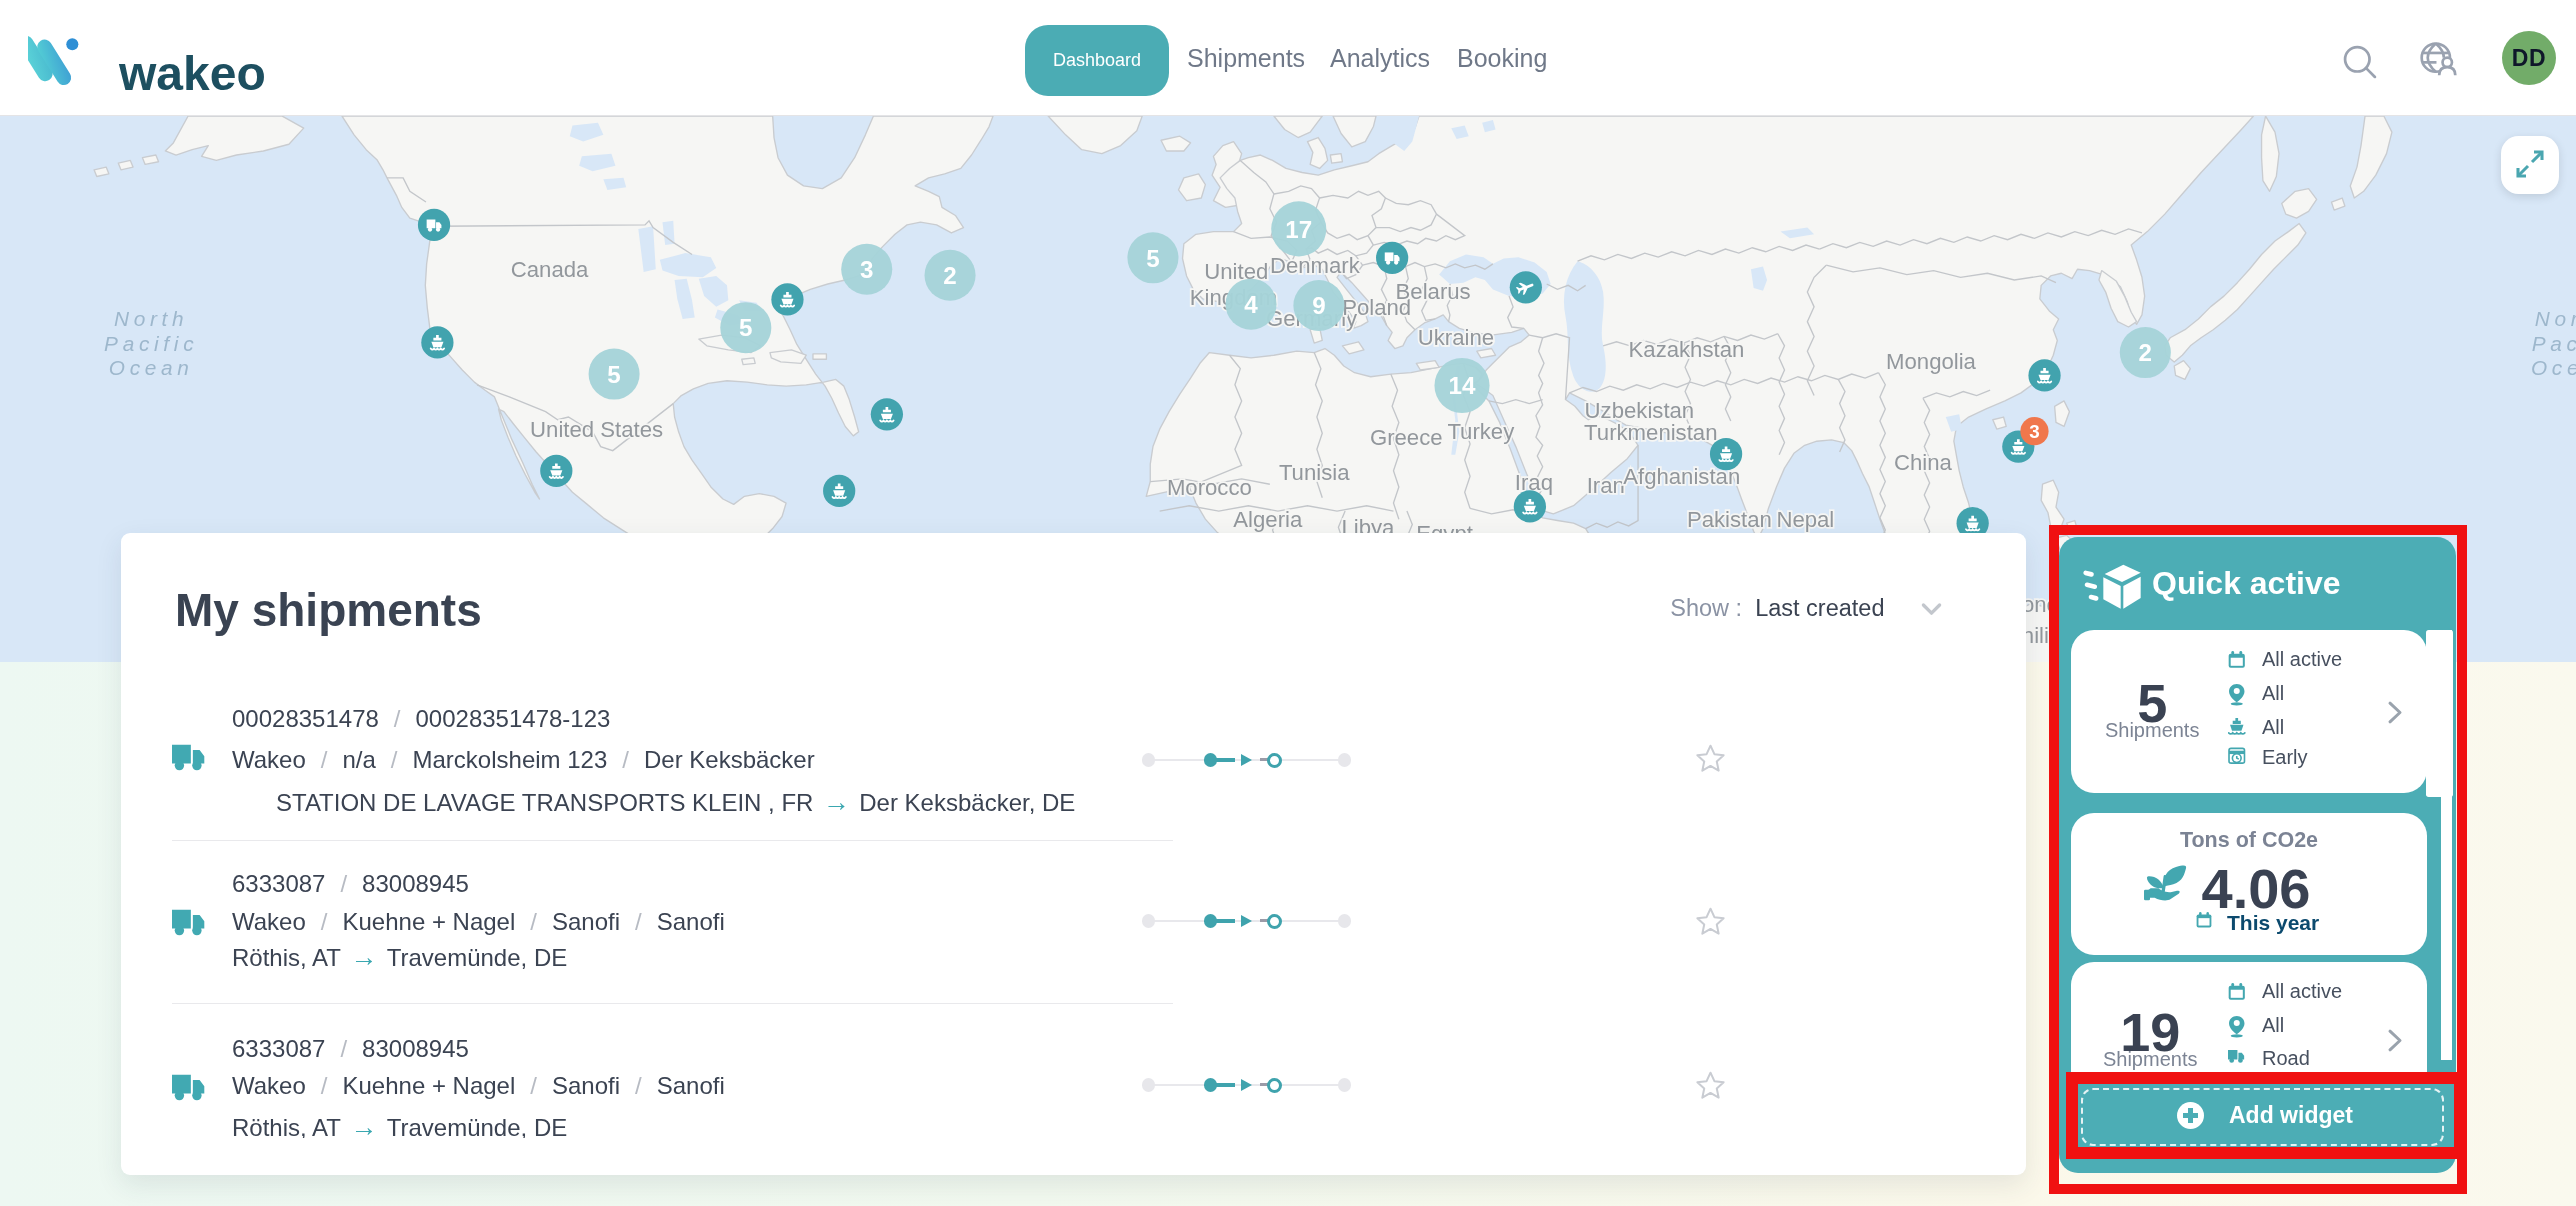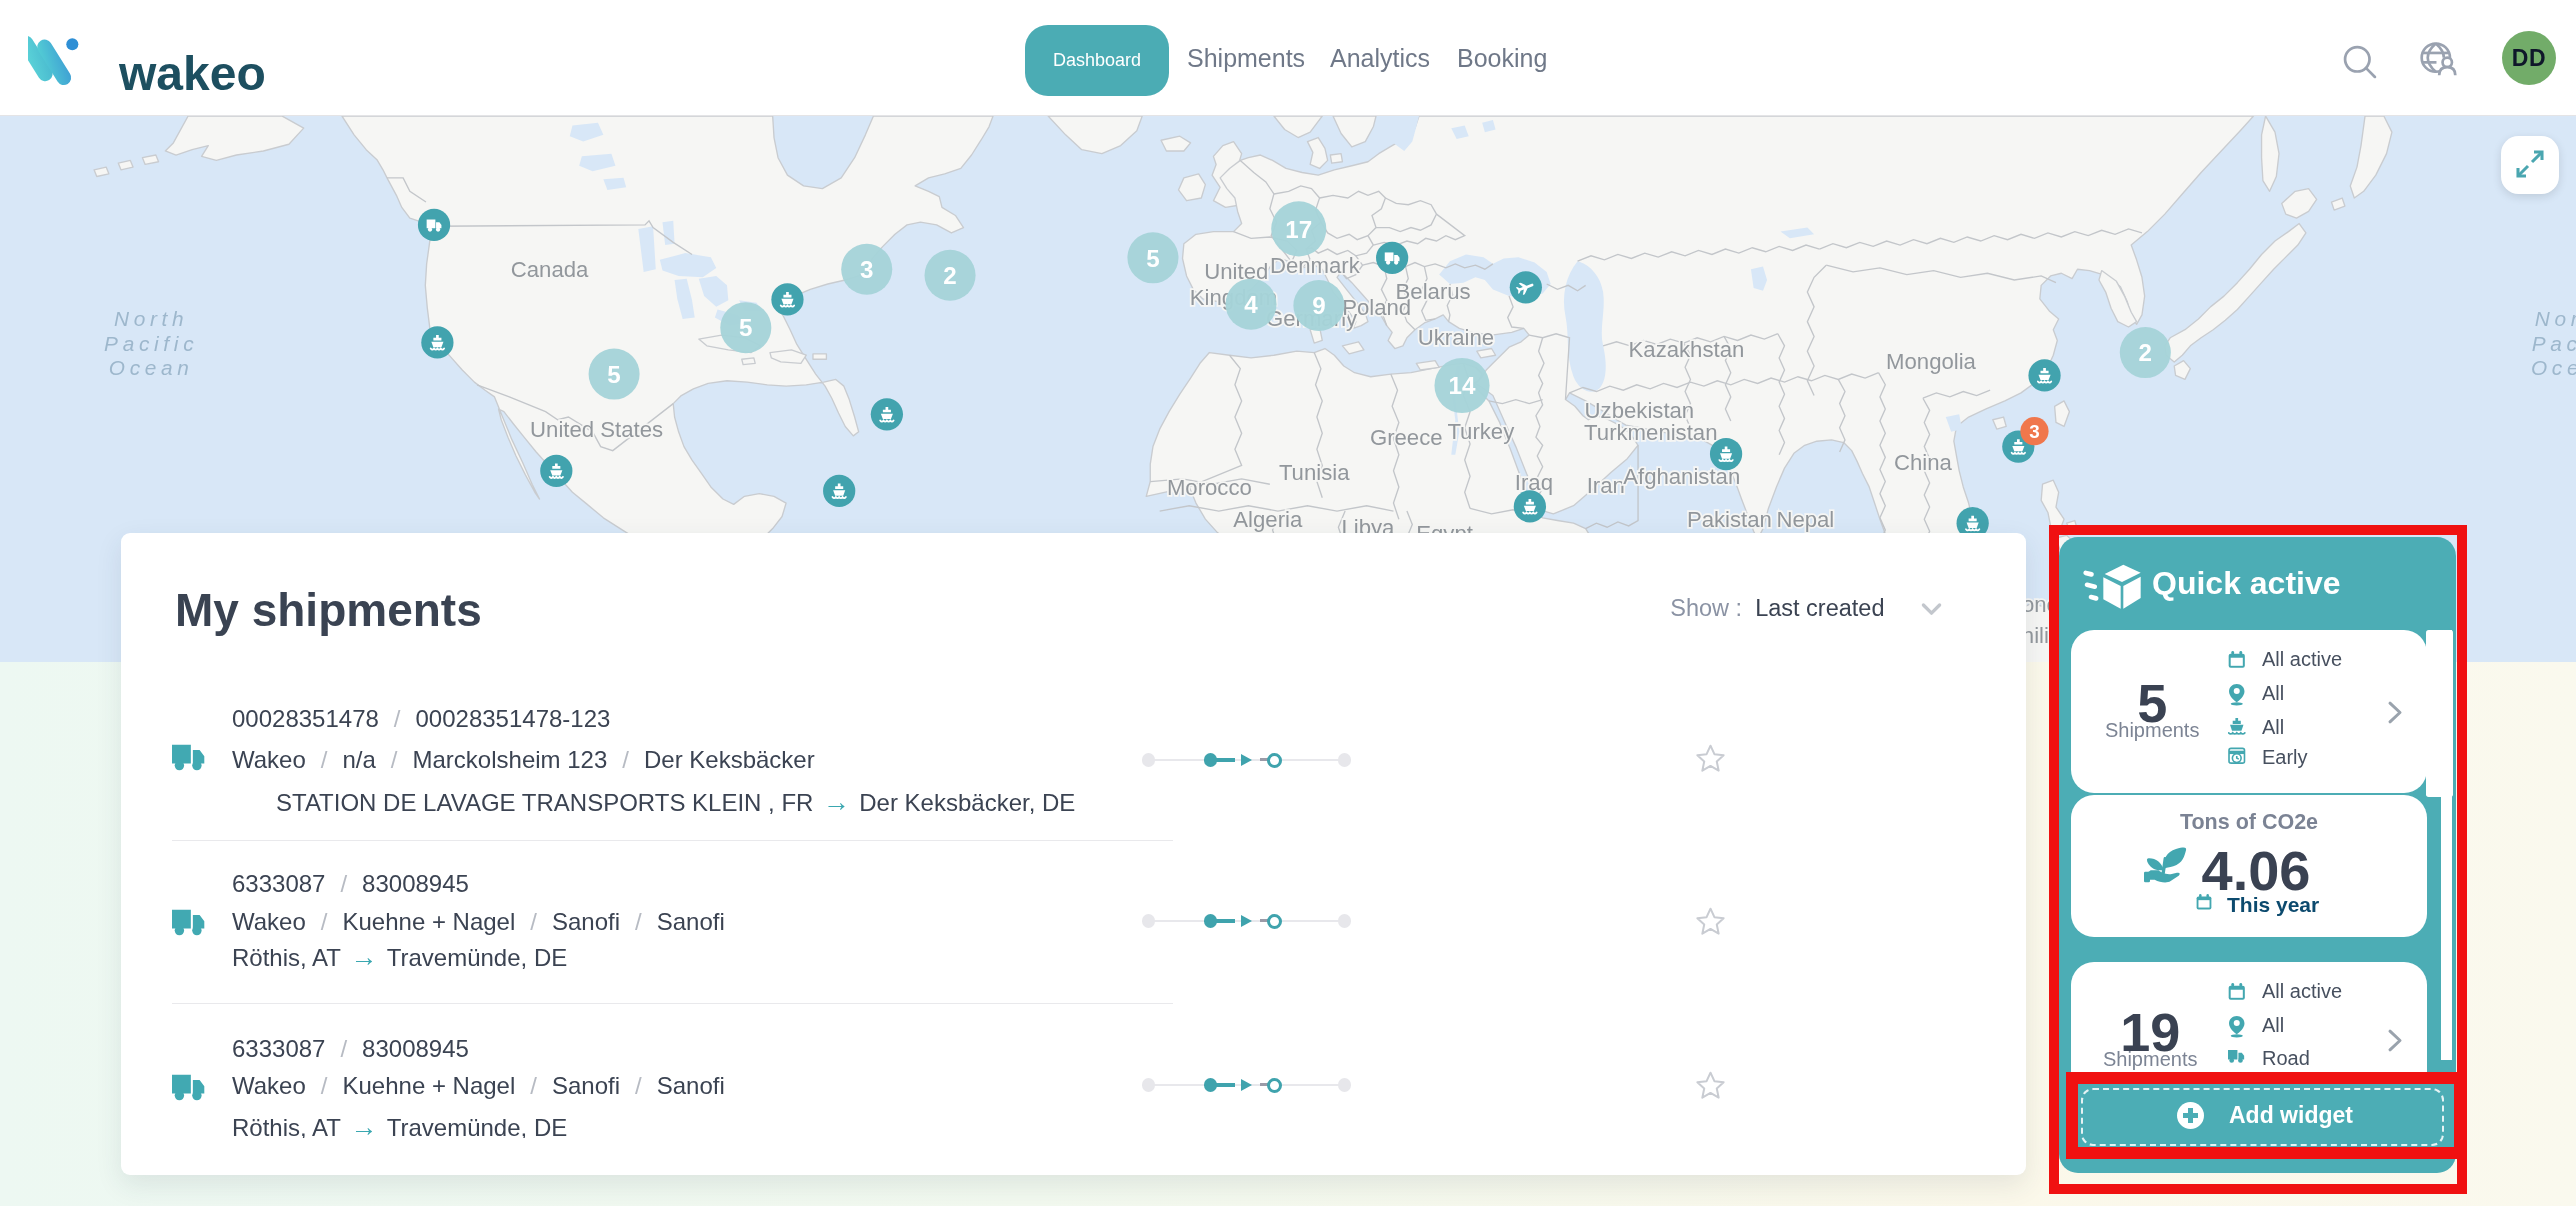--- a/index.html
+++ b/index.html
@@ -512,21 +512,21 @@
             <path d="M1.5 8 L24.5 8" stroke-width="5"></path>
             <circle cx="13" cy="16.5" r="6.5"></circle>
             <path d="M13 13.5 L13 16.5 L16 18"></path>
           </g>
         </svg>
       <div class="qtxt" style="top:116px;">Early</div>
       <svg class="chev" style="top:69px;" viewBox="0 0 30 40">
           <path d="M9 6 L24 20 L9 34" fill="none" stroke="#9aa3ad" stroke-width="4.5" stroke-linecap="round" stroke-linejoin="round"></path>
         </svg>
     </div>
-    <div class="qwidget" style="top:258px;height:142px;">
+    <div class="qwidget" style="top:276px;height:142px;">
       <div class="abs" style="left:0;top:15px;width:356px;text-align:center;font-size:21.5px;font-weight:bold;color:#7b8394;">Tons of CO2e</div>
       <svg class="abs" style="left:73px;top:50px;" width="44" height="44" viewBox="0 0 66 66">
         <g fill="#43a7b0">
           <path d="M30 36 C28 22 34 10 48 6 C62 2 64 4 63 8 C61 16 58 28 44 32 C38 34 33 34 30 36 Z"></path>
           <path d="M30 38 C26 26 18 20 8 20 C4 20 4 22 5 25 C8 32 14 38 26 38 Z"></path>
           <rect x="28" y="18" width="5" height="26" rx="2" transform="rotate(8 30 30)"></rect>
           <path d="M2 44 L10 38 L22 38 C26 42 34 44 40 44 L48 42 C52 41 56 42 52 46 L40 54 C34 58 24 56 16 52 L2 52 Z"></path>
           <rect x="0" y="40" width="9" height="16" rx="2"></rect>
         </g>
       </svg>

